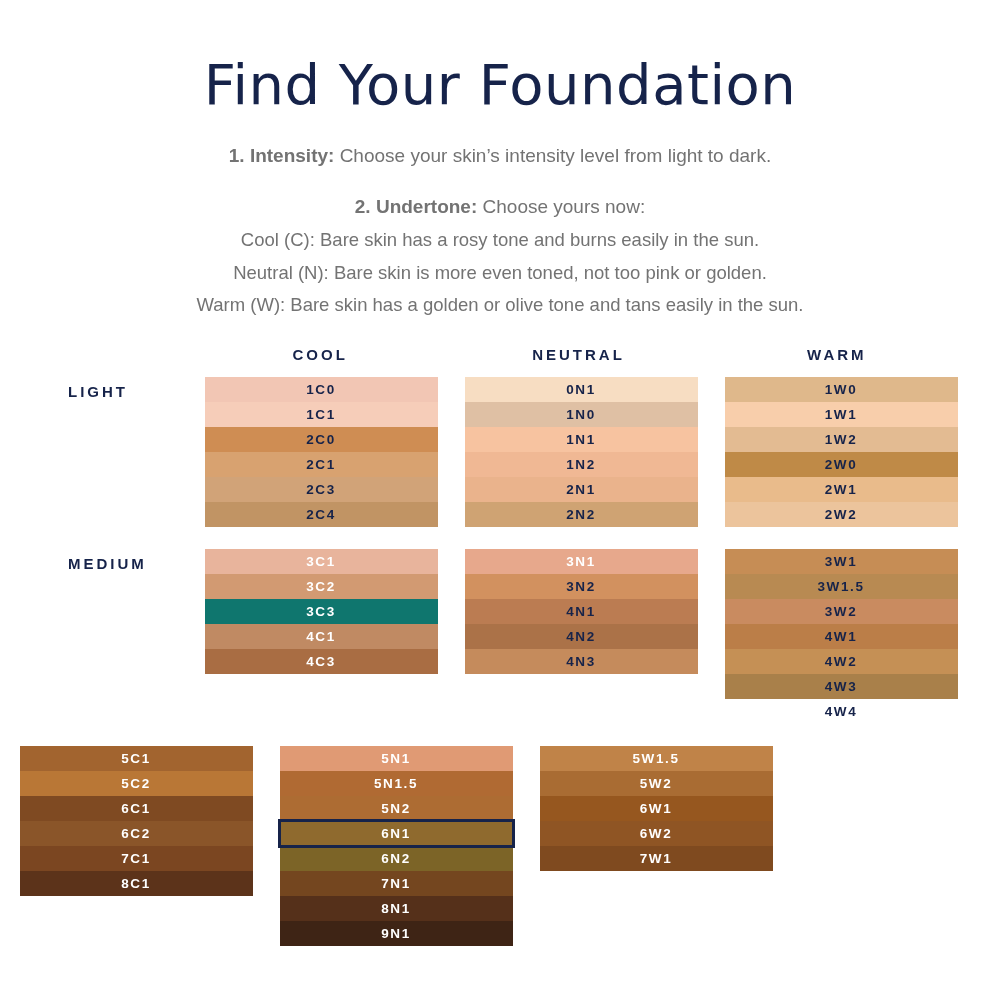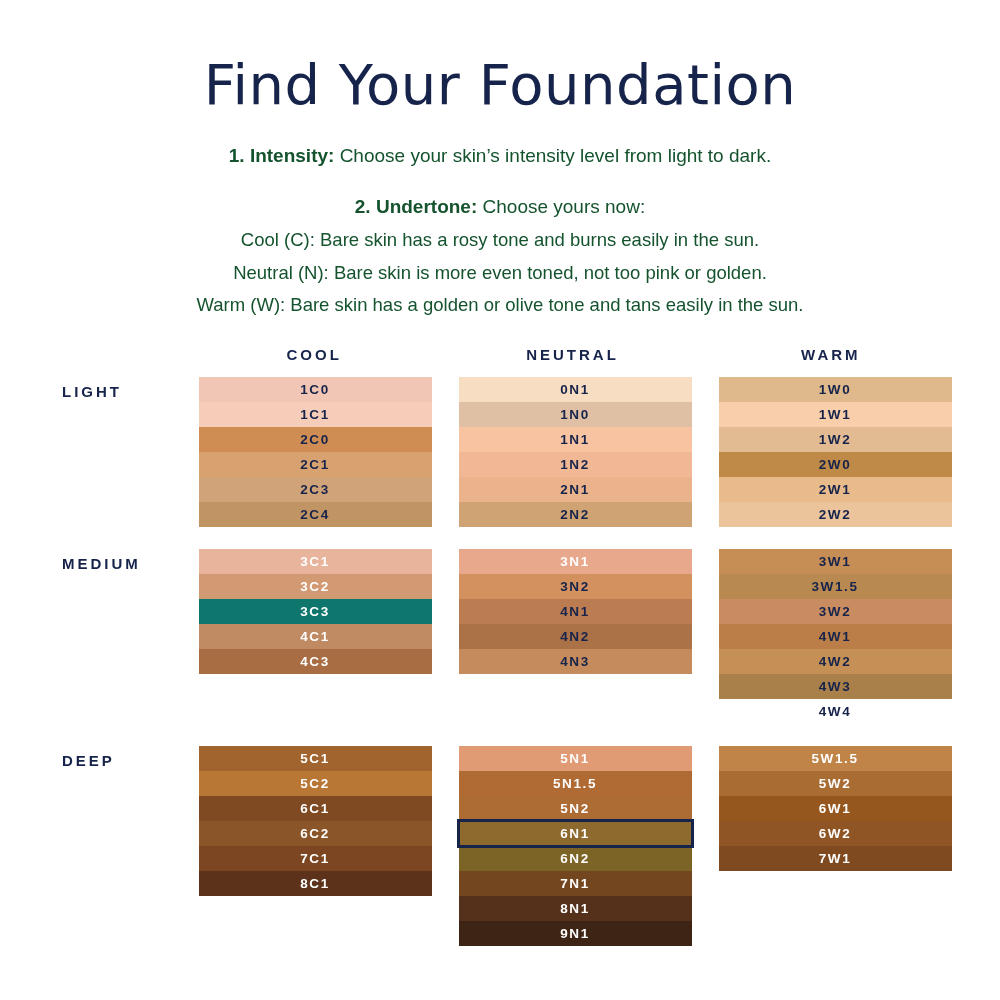--- a/index.html
+++ b/index.html
@@ -25,42 +25,42 @@
     font-family: "DejaVu Sans", sans-serif;
     font-weight: 400;
     font-size: 56px;
     letter-spacing: 0.5px;
     color: #16234a;
     padding-top: 52px;
     margin: 0;
   }
   .intro {
     text-align: center;
-    color: #14532d;
+    color: #737373;
     font-size: 19px;
     line-height: 1.55;
   }
   .line1 {
     margin-top: 24px;
   }
   .line2 {
     margin-top: 22px;
   }
   .lead {
     font-weight: bold;
   }
   .sub {
     font-size: 18.5px;
     margin-top: 4px;
   }
 
   .grid {
     position: relative;
     margin-top: 26px;
-    padding-left: 0;
+    padding-left: 6px;
   }
   .col-headers {
     display: flex;
     margin-left: 185px;
     width: 775px;
   }
   .col-header {
     width: 260px;
     text-align: center;
     font-size: 15px;
@@ -205,21 +205,20 @@
               <div class="swatch" style="background-color: rgb(184, 138, 82);">3W1.5</div>
               <div class="swatch" style="background-color: rgb(201, 139, 96);">3W2</div>
               <div class="swatch" style="background-color: rgb(187, 126, 72);">4W1</div>
               <div class="swatch" style="background-color: rgb(197, 144, 85);">4W2</div>
               <div class="swatch" style="background-color: rgb(169, 128, 74);">4W3</div>
               <div class="swatch">4W4</div>
             </div>
           </div>
         </div>
         <div class="row">
-          <div class="row-label">DEEP</div>
           <div class="col">
             <div class="swatch-stack">
               <div class="swatch light-text" style="background-color: rgb(162, 100, 47);">5C1</div>
               <div class="swatch light-text" style="background-color: rgb(185, 119, 54);">5C2</div>
               <div class="swatch light-text" style="background-color: rgb(127, 74, 34);">6C1</div>
               <div class="swatch light-text" style="background-color: rgb(138, 85, 41);">6C2</div>
               <div class="swatch light-text" style="background-color: rgb(123, 70, 33); text-align: center;">7C1</div>
               <div class="swatch light-text" style="background-color: rgb(92, 51, 26);">8C1</div>
             </div>
           </div>

